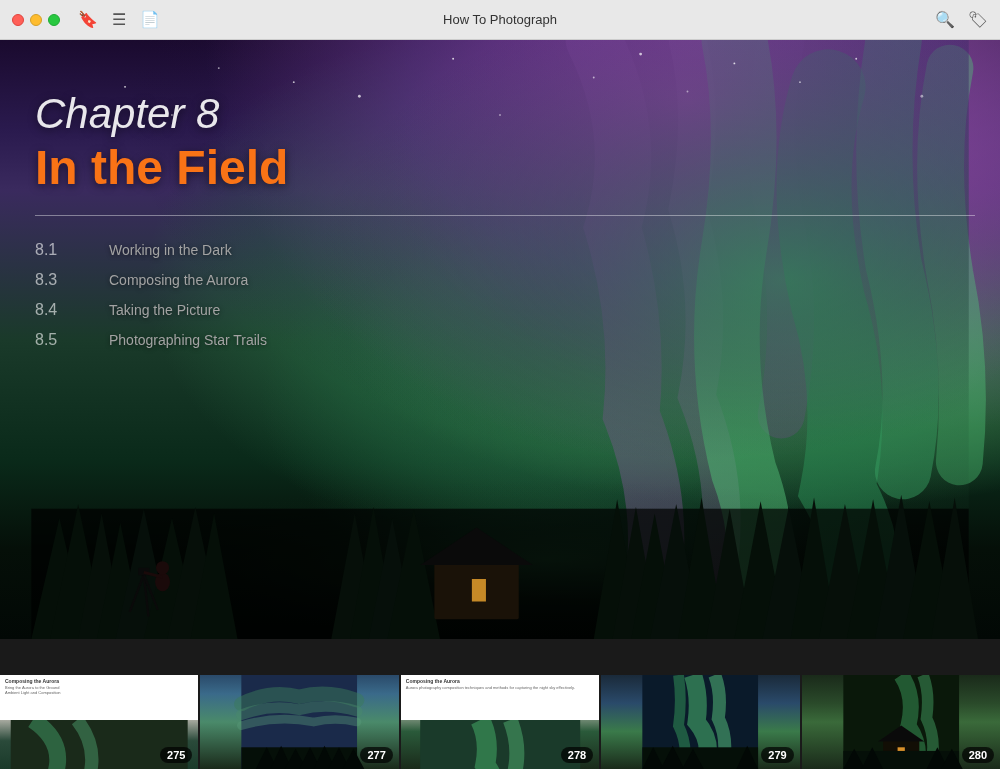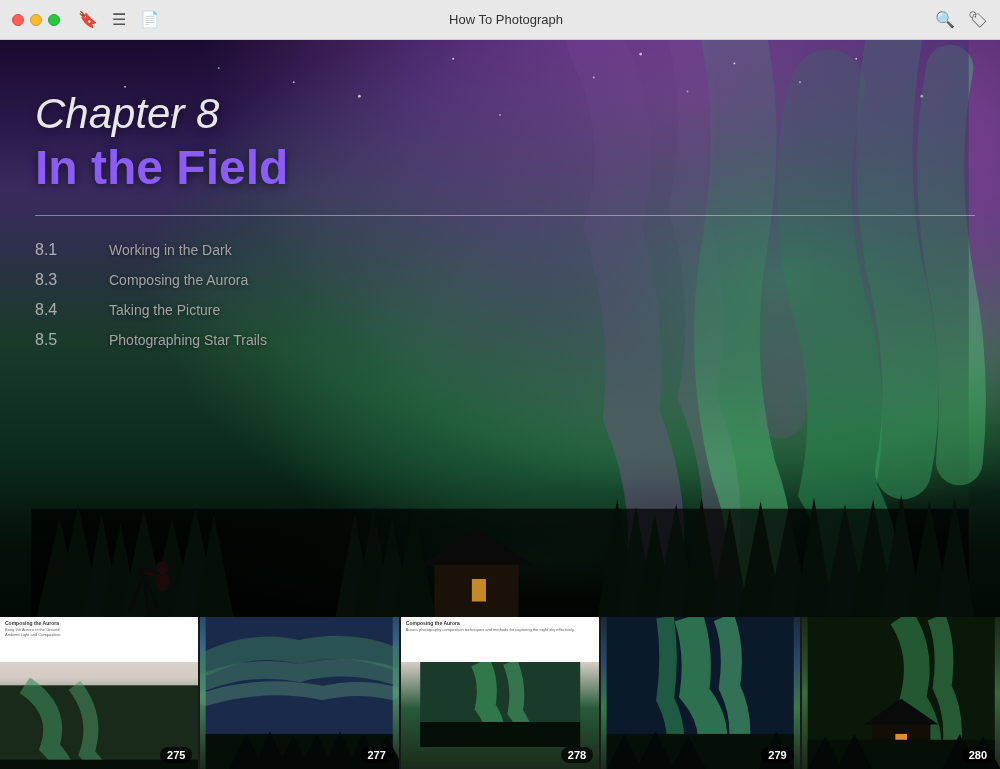--- a/index.html
+++ b/index.html
@@ -51,21 +51,20 @@
       font-size: 16px;
       cursor: pointer;
     }
     .titlebar-title {
       position: absolute;
       left: 50%;
       transform: translateX(-50%);
       font-size: 13px;
       color: #333;
       font-weight: 500;
-      margin-left: 6px;
     }
     .titlebar-right {
       display: flex;
       gap: 12px;
       align-items: center;
     }
     .titlebar-right-icon {
       color: #555;
       font-size: 16px;
       cursor: pointer;
@@ -113,21 +112,21 @@
       font-size: 42px;
       font-style: italic;
       font-weight: 300;
       color: rgba(255,255,255,0.9);
       text-shadow: 0 2px 8px rgba(0,0,0,0.5);
       margin-bottom: 2px;
     }
     .chapter-title {
       font-size: 48px;
       font-weight: 700;
-      color: #8b5cf6;
+      color: #f97316;
       text-shadow: 0 2px 8px rgba(0,0,0,0.5);
       margin-bottom: 20px;
     }
 
     
     .chapter-divider {
       width: 940px;
       height: 1px;
       background: rgba(255,255,255,0.4);
       margin-bottom: 25px;
@@ -156,21 +155,21 @@
       font-weight: 500;
       text-shadow: 0 1px 4px rgba(0,0,0,0.5);
     }
 
     
     .thumbnail-strip {
       position: absolute;
       bottom: 0;
       left: 0;
       right: 0;
-      height: 152px;
+      height: 94px;
       background: #1a1a1a;
       display: flex;
       gap: 2px;
       overflow: hidden;
     }
 
     .thumb-page {
       position: relative;
       flex: 1;
       background: #fff;

